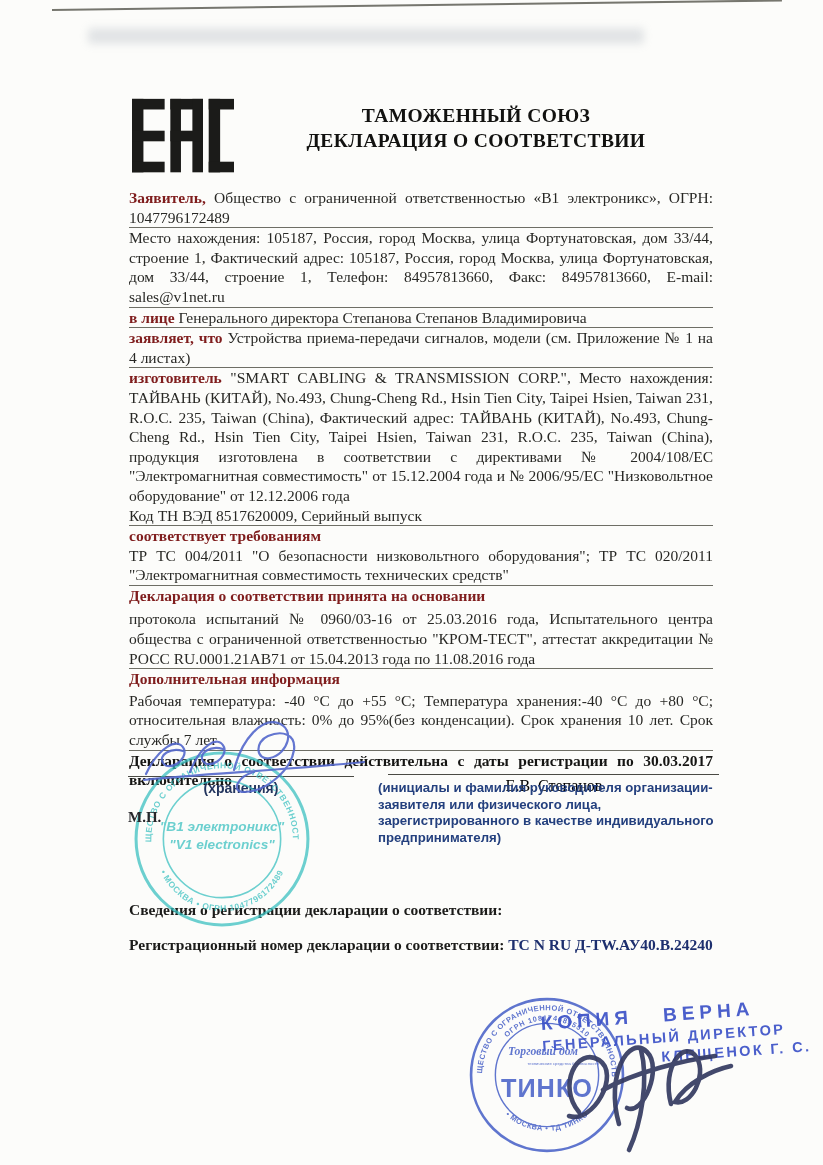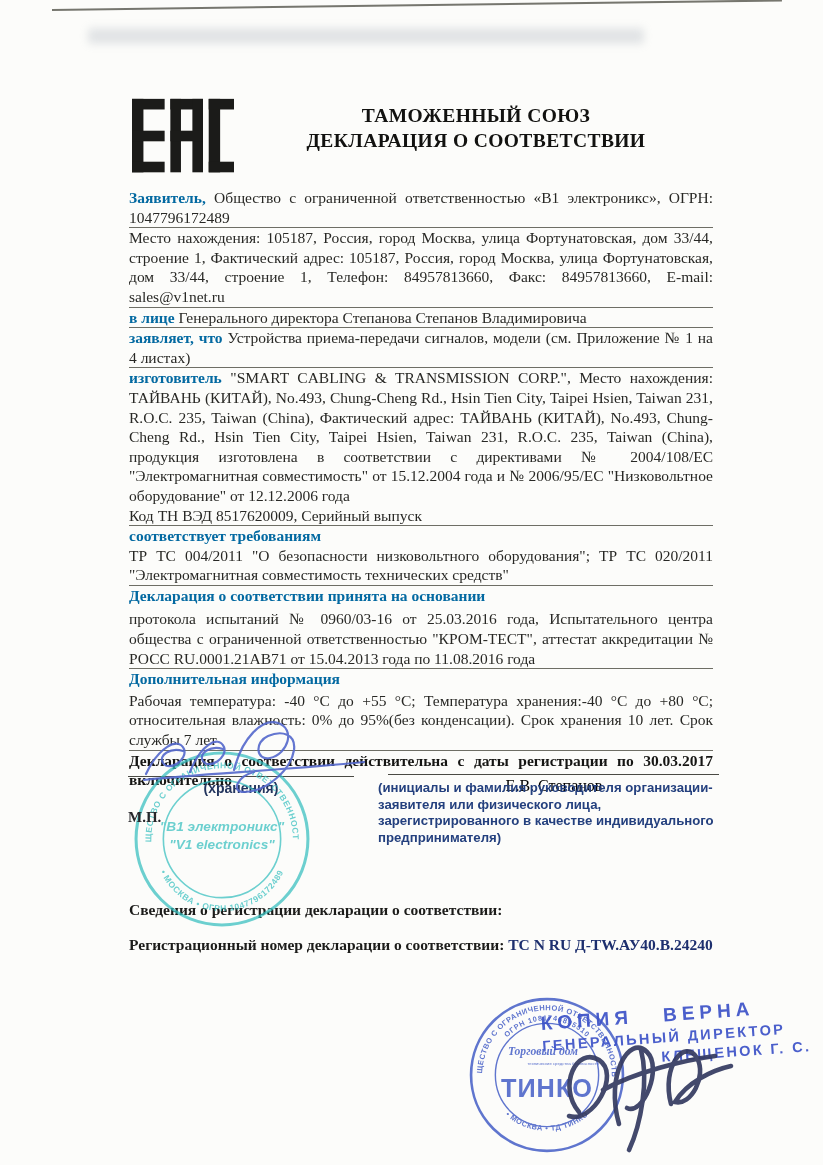--- a/index.html
+++ b/index.html
@@ -13,21 +13,21 @@
   
   .eac{position:absolute;top:97px;left:132px;width:102px;height:78px;}
   
   .title{position:absolute;top:103px;left:252px;width:448px;text-align:center;font-weight:bold;
          font-size:19.5px;line-height:25px;color:#121210;letter-spacing:.4px;}
   
   .content{position:absolute;top:188px;left:129px;width:584px;font-size:15.5px;line-height:19.6px;}
   .content p{margin:0;padding:0;text-align:justify;}
   .rule{border-bottom:1.2px solid #6e6e65;padding-bottom:2px;}
   .pt{padding-top:2px;}
-  .hd{font-weight:bold;color:#0369a1;}
+  .hd{font-weight:bold;color:#7f1d1d;}
   .validity{font-weight:bold;color:#161614;}
   
   .sigline-left{position:absolute;top:776px;left:128px;width:226px;border-top:1.4px solid #4a4a44;}
   .sigline-right{position:absolute;top:774px;left:388px;width:331px;border-top:1.4px solid #4a4a44;}
   .sig-caption{position:absolute;top:780px;left:128px;width:226px;text-align:center;
                font-family:"Liberation Sans",sans-serif;font-size:14px;font-weight:bold;color:#23355e;}
   .mp{position:absolute;top:809px;left:128px;width:226px;text-align:left;font-size:15px;
       font-weight:bold;color:#26262a;z-index:5;}
   .sig-name{position:absolute;top:777px;left:390px;width:328px;text-align:center;font-size:16px;color:#000000;}
   .sig-rcaption{position:absolute;top:780px;left:378px;width:350px;text-align:left;

